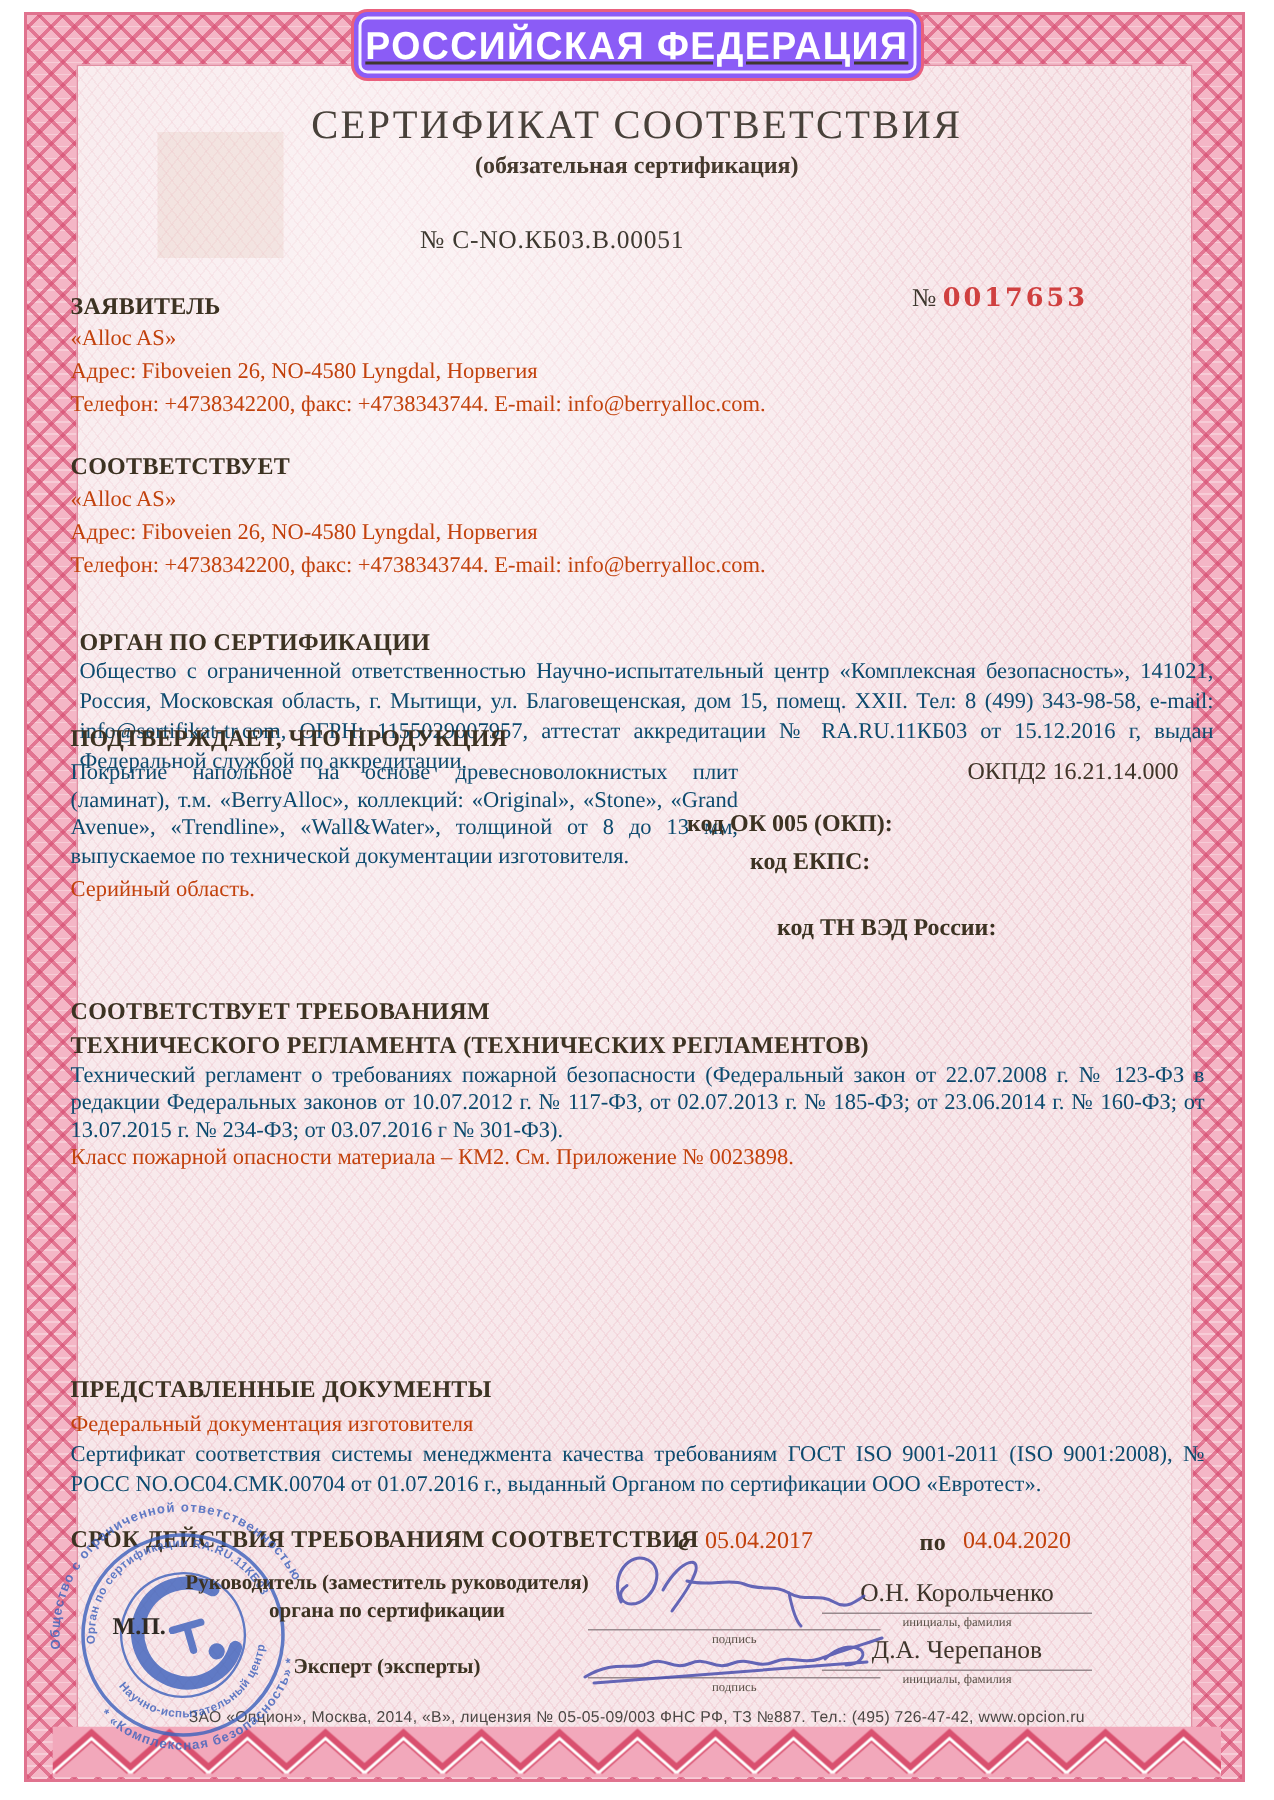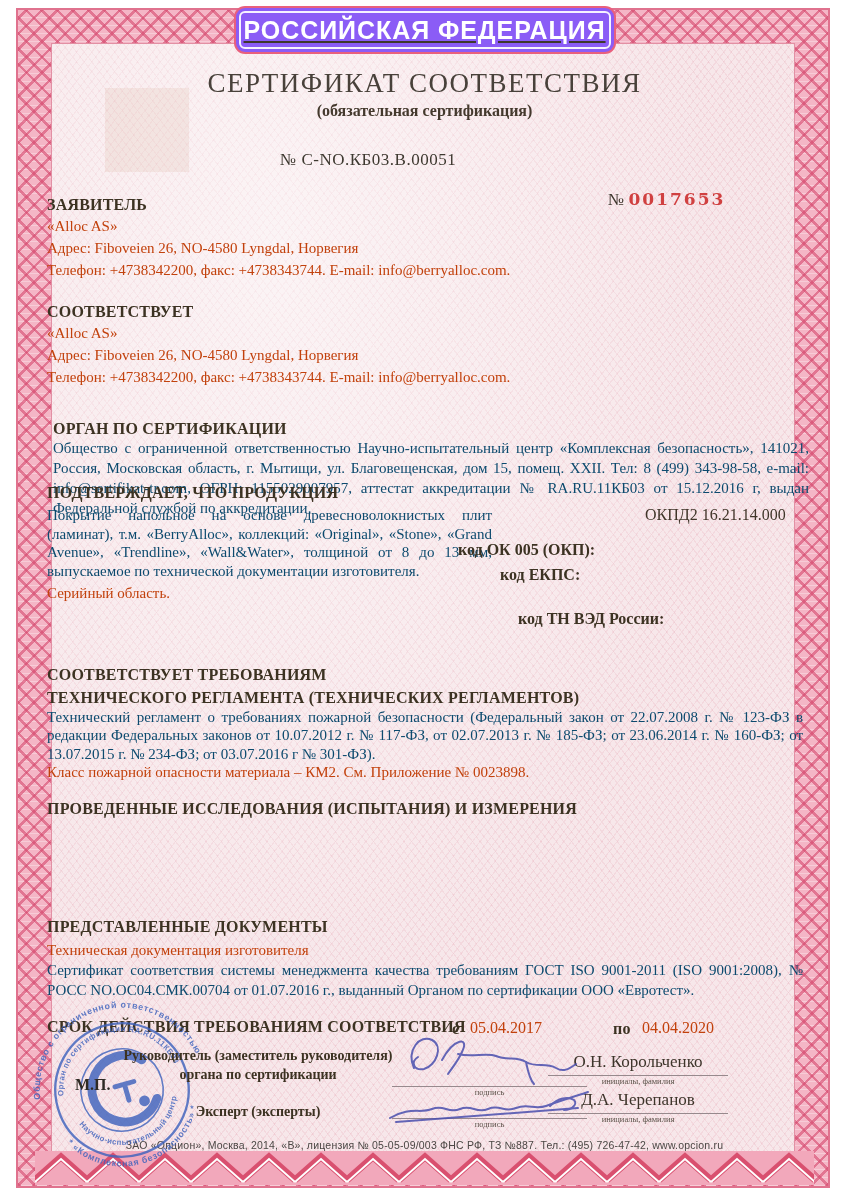--- a/index.html
+++ b/index.html
@@ -113,24 +113,23 @@
   <div class="abs codelabel" style="left:458px;top:505px;margin-top:36px;">код ОК 005 (ОКП):</div>
   <div class="abs codeval" style="left:645px;top:506px;">ОКПД2 16.21.14.000</div>
   <div class="abs codelabel" style="left:500px;top:566px;">код ЕКПС:</div>
   <div class="abs codelabel" style="left:518px;top:610px;">код ТН ВЭД России:</div>
 
   <div class="abs h" style="left:47px;top:666px;">СООТВЕТСТВУЕТ ТРЕБОВАНИЯМ</div>
   <div class="abs h" style="left:47px;top:689px;">ТЕХНИЧЕСКОГО РЕГЛАМЕНТА (ТЕХНИЧЕСКИХ РЕГЛАМЕНТОВ)</div>
   <div class="abs p" style="left:47px;top:708px;width:756px;line-height:18.4px;">Технический регламент о требованиях пожарной безопасности (Федеральный закон от 22.07.2008 г. № 123-ФЗ в редакции Федеральных законов от 10.07.2012 г.  № 117-ФЗ, от 02.07.2013 г. № 185-ФЗ; от 23.06.2014 г. № 160-ФЗ; от 13.07.2015 г. № 234-ФЗ; от 03.07.2016 г № 301-ФЗ).</div>
   <div class="abs t" style="left:47px;top:762px;">Класс пожарной опасности материала  – КМ2. См. Приложение № 0023898.</div>
 
-  <div class="abs h" style="left:47px;top:800px;">ПРОВЕДЕННЫЕ ИССЛЕДОВАНИЯ (ИСПЫТАНИЯ) И ИЗМЕРЕНИЯ</div>
 
   <div class="abs h" style="left:47px;top:918px;">ПРЕДСТАВЛЕННЫЕ ДОКУМЕНТЫ</div>
-  <div class="abs t" style="left:47px;top:940px;">Техническая документация изготовителя</div>
+  <div class="abs t" style="left:47px;top:940px;">Федеральный документация изготовителя</div>
   <div class="abs p" style="left:47px;top:960px;width:756px;">Сертификат соответствия системы менеджмента качества требованиям ГОСТ ISO 9001-2011 (ISO 9001:2008), № РОСС NO.ОС04.СМК.00704 от 01.07.2016 г., выданный Органом по сертификации ООО «Евротест».</div>
 
   <div class="abs validity" style="left:47px;top:1018px;width:756px;">
     <span class="h">СРОК ДЕЙСТВИЯ ТРЕБОВАНИЯМ СООТВЕТСТВИЯ</span>
     <span class="h" style="position:absolute;left:405px;top:2px;font-weight:700;">с</span>
     <span class="t" style="position:absolute;left:423px;top:0;font-size:16px;">05.04.2017</span>
     <span class="h" style="position:absolute;left:566px;top:2px;font-weight:700;">по</span>
     <span class="t" style="position:absolute;left:595px;top:0;font-size:16px;">04.04.2020</span>
   </div>
 

